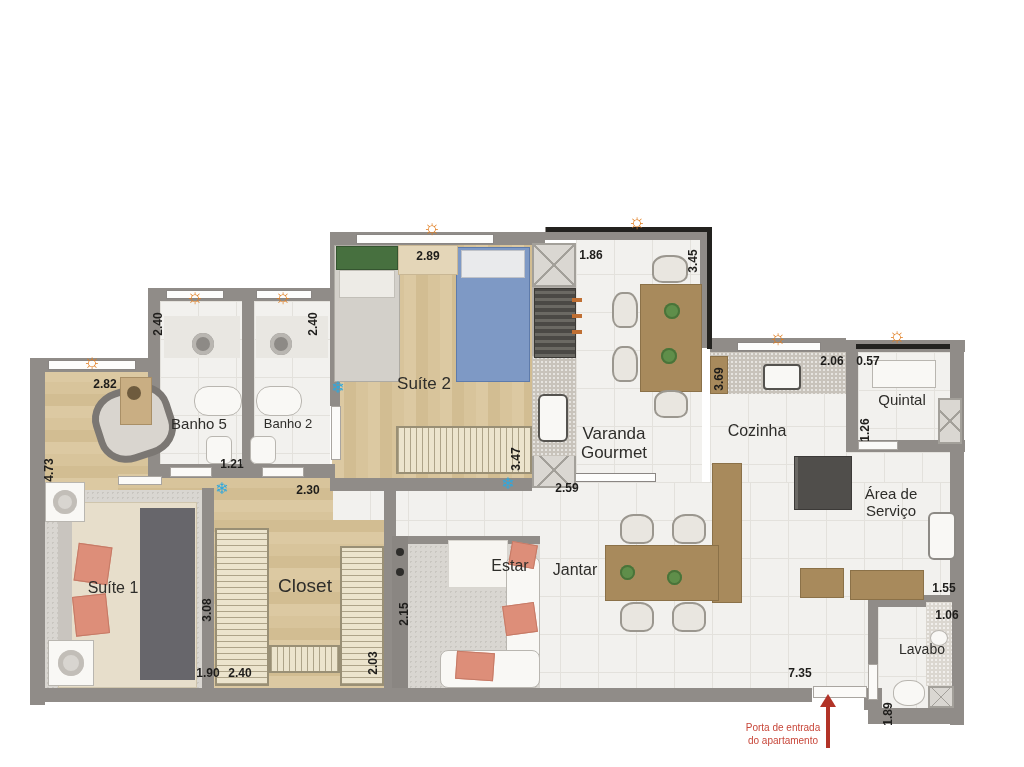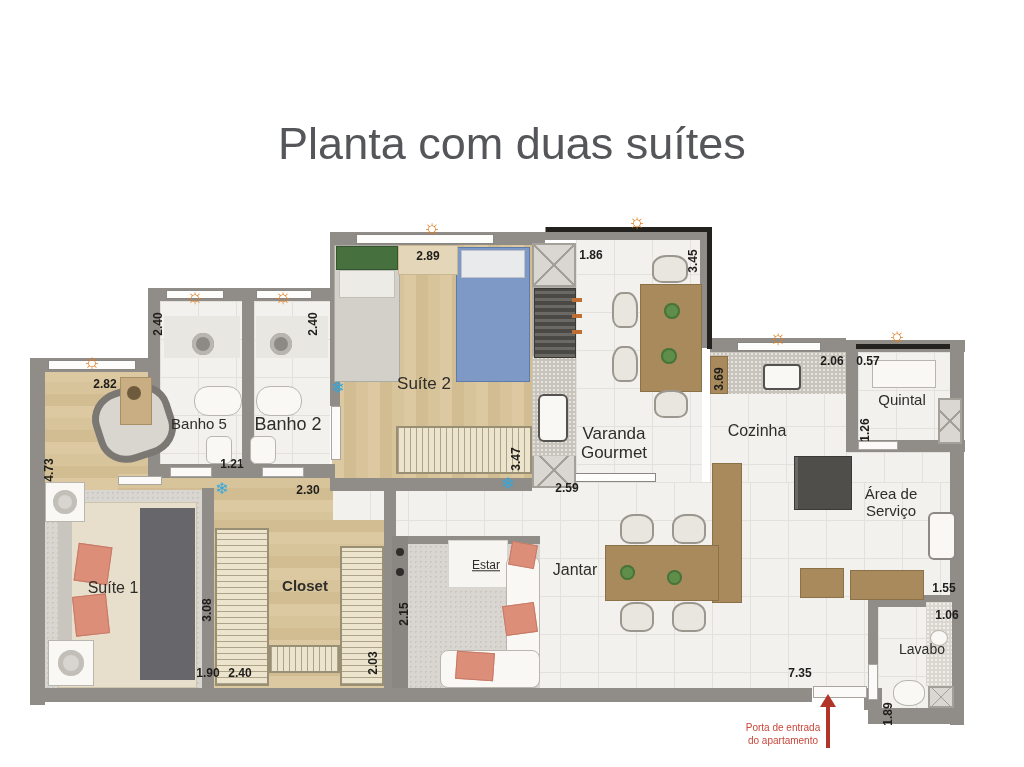--- a/index.html
+++ b/index.html
@@ -46,21 +46,20 @@
   .sun{color:#e07c1e;font-size:20px;font-weight:700;}
   .snow{color:#2fa8de;font-size:16px;}
   .entrance-note{position:absolute;transform:translate(-50%,-50%);color:#c8473a;font-size:10px;
        text-align:center;line-height:1.3;}
 </style>
 </head>
 <body>
 
 <div id="stage">
 
-  <div class="subtitle">Planta com duas suítes</div>
 
   <div class="abs" id="plan" style="left:0;top:0;width:1024px;height:767px;">
 
     <div class="abs woodh" style="left:45px;top:368px;width:113px;height:122px;"></div>
     <div class="abs tile" style="left:160px;top:301px;width:82px;height:168px;"></div>
     <div class="abs tile" style="left:254px;top:301px;width:76px;height:168px;"></div>
     <div class="abs woodv" style="left:332px;top:243px;width:200px;height:240px;"></div>
     <div class="abs" style="left:532px;top:243px;width:44px;height:246px;background:#b3afaa;"></div>
     <div class="abs tile" style="left:576px;top:236px;width:126px;height:246px;"></div>
     <div class="abs tile" style="left:710px;top:350px;width:136px;height:132px;"></div>
@@ -203,31 +202,31 @@
 
     <div class="abs" style="left:826px;top:706px;width:4px;height:42px;background:#b23327;"></div>
     <div class="abs" style="left:820px;top:694px;width:0;height:0;border-left:8px solid transparent;border-right:8px solid transparent;border-bottom:13px solid #b23327;"></div>
     <div class="entrance-note" style="left:783px;top:734px;">
       <span>Porta de entrada</span><br>
       <span>do apartamento</span>
     </div>
 
     <div class="abs" id="annotations" style="left:0;top:0;width:1024px;height:767px;">
         <div class="ann room-label" style="left: 199px; top: 424px; font-size: 15px;">Banho 5</div>
-        <div class="ann room-label" style="left: 288px; top: 424px; font-size: 18px;">Banho 2</div>
+        <div class="ann room-label" style="left: 288px; top: 424px; font-size: 13px;">Banho 2</div>
         <div class="ann room-label" style="left: 424px; top: 384px; font-size: 17px;">Suíte 2</div>
         <div class="ann room-label" style="left: 614px; top: 443px; font-size: 17px;">Varanda
 Gourmet</div>
         <div class="ann room-label" style="left: 757px; top: 431px; font-size: 16px;">Cozinha</div>
         <div class="ann room-label" style="left: 902px; top: 400px; font-size: 15px;">Quintal</div>
         <div class="ann room-label" style="left: 891px; top: 503px; font-size: 15px;">Área de
 Serviço</div>
         <div class="ann room-label" style="left: 113px; top: 588px; font-size: 16px;">Suíte 1</div>
-        <div class="ann room-label" style="left: 305px; top: 586px; font-size: 15px; font-weight: bold;">Closet</div>
-        <div class="ann room-label" style="left: 486px; top: 566px; font-size: 12px; text-decoration: underline;">Estar</div>
+        <div class="ann room-label" style="left: 305px; top: 586px; font-size: 19px;">Closet</div>
+        <div class="ann room-label" style="left: 510px; top: 566px; font-size: 16px;">Estar</div>
         <div class="ann room-label" style="left: 575px; top: 570px; font-size: 16px;">Jantar</div>
         <div class="ann room-label" style="left: 922px; top: 650px; font-size: 14px;">Lavabo</div>
         <div class="ann meas" style="left: 105px; top: 385px;">2.82</div>
         <div class="ann meas" style="left: 428px; top: 257px;">2.89</div>
         <div class="ann meas" style="left: 591px; top: 256px;">1.86</div>
         <div class="ann meas" style="left: 832px; top: 362px;">2.06</div>
         <div class="ann meas" style="left: 868px; top: 362px;">0.57</div>
         <div class="ann meas" style="left: 232px; top: 465px;">1.21</div>
         <div class="ann meas" style="left: 308px; top: 491px;">2.30</div>
         <div class="ann meas" style="left: 567px; top: 489px;">2.59</div>

